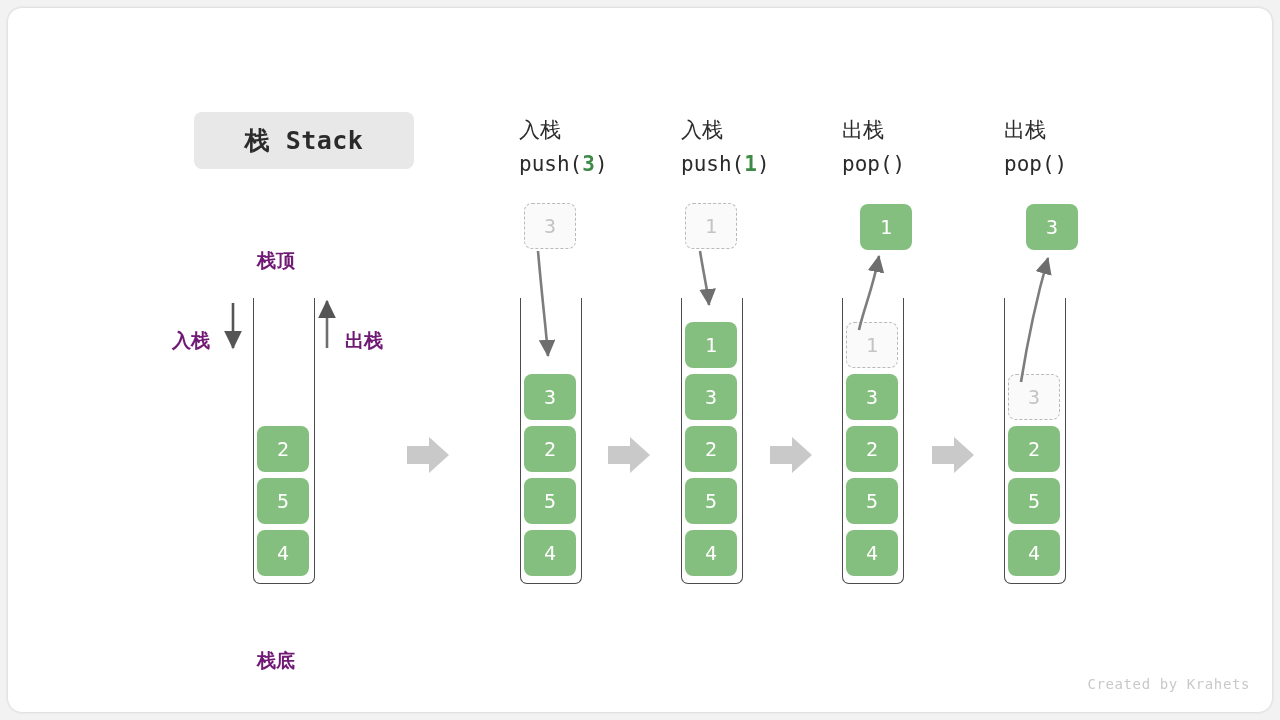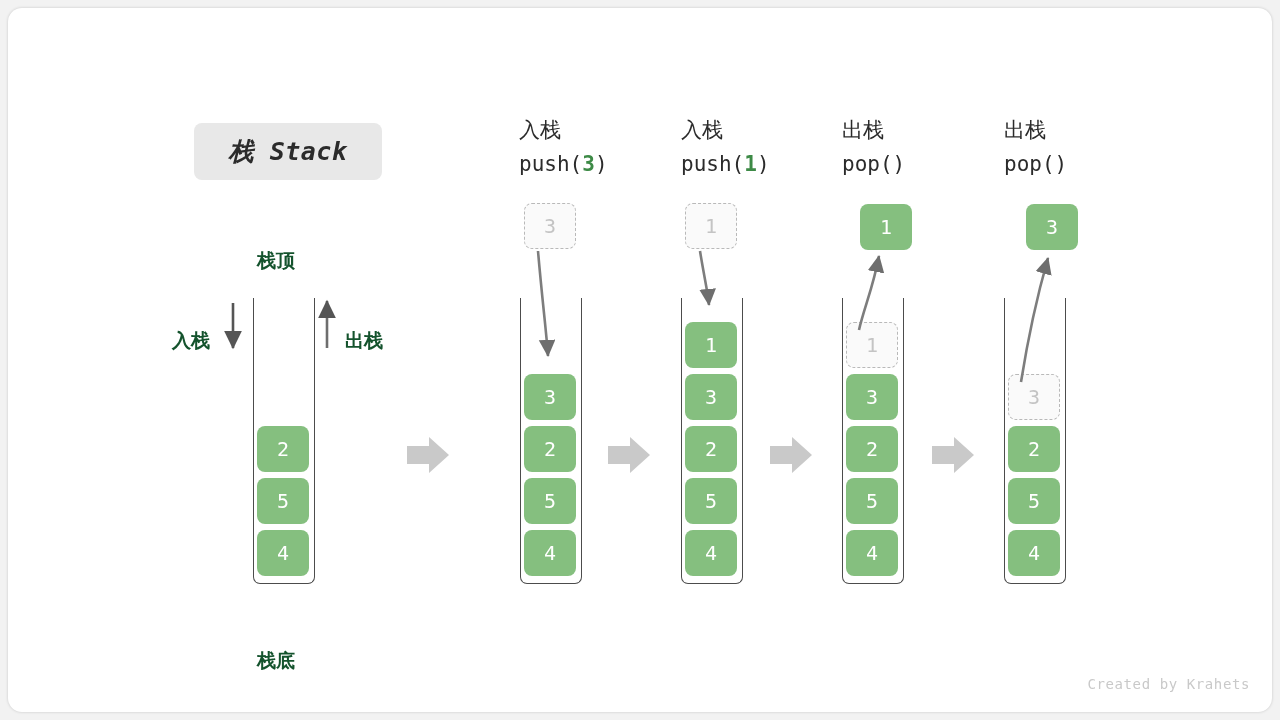--- a/index.html
+++ b/index.html
@@ -30,43 +30,42 @@
     border-radius: 14px;
     box-shadow: 0 0 3px rgba(0,0,0,0.18);
     box-sizing: border-box;
     overflow: hidden;
   }
 
   
   #title-badge {
     position: absolute;
     left: 186px;
-    top: 115px;
-    width: 188px;
+    top: 104px;
+    width: 220px;
     height: 57px;
     background: #e8e8e8;
     border-radius: 8px;
     display: flex;
     align-items: center;
     justify-content: center;
-    font-style: italic;
   }
   #title-badge .t {
     font-family: "DejaVu Sans Mono", "Liberation Mono", monospace;
     font-size: 25px;
     font-weight: bold;
     color: #2b2b2b;
     letter-spacing: 0.5px;
   }
 
   
   .cjk-bold {
     font-family: "DejaVu Sans", "Liberation Sans", sans-serif;
     font-weight: bold;
-    color: #14532d;
+    color: #701a75;
     font-size: 19px;
     white-space: nowrap;
   }
   .col-head {
     position: absolute;
     font-family: "DejaVu Sans Mono", "Liberation Mono", monospace;
     font-size: 21px;
     color: #2b2b2b;
     white-space: nowrap;
     line-height: 34px;

